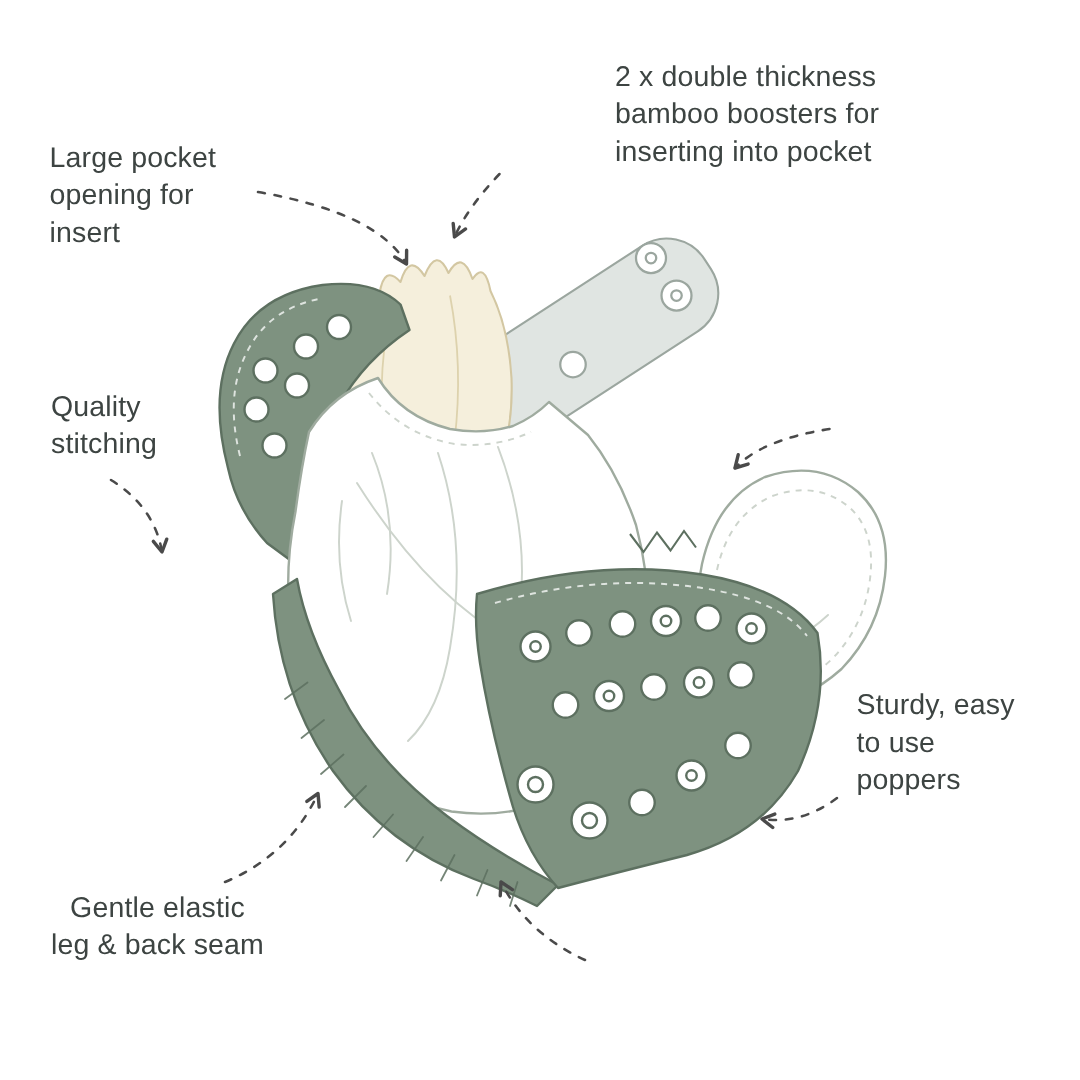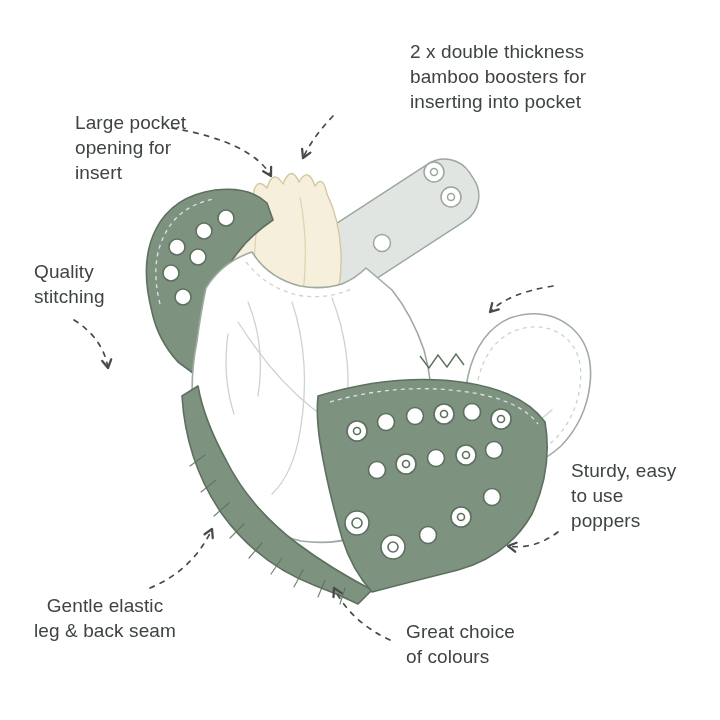--- a/index.html
+++ b/index.html
@@ -152,29 +152,27 @@
       <path class="arrow" marker-end="url(#ah)" d="M 172 128 Q 252 142 271 176"></path>
       <path class="arrow" marker-end="url(#ah)" d="M 333 116 Q 312 138 303 158"></path>
       <path class="arrow" marker-end="url(#ah)" d="M 553 286 Q 508 293 490 312"></path>
       <path class="arrow" marker-end="url(#ah)" d="M 74 320 Q 103 338 108 368"></path>
       <path class="arrow" marker-end="url(#ah)" d="M 558 532 Q 534 550 508 546"></path>
       <path class="arrow" marker-end="url(#ah)" d="M 150 588 Q 193 570 212 529"></path>
       <path class="arrow" marker-end="url(#ah)" d="M 390 640 Q 351 622 334 588"></path>
     </g>
   </svg>
 
-  <div class="label" style="left:33px;  top:110px;margin-left:42px;">Large pocket
+  <div class="label" style="left:33px;  top:93px;">Large pocket
 opening for
 insert</div>
   <div class="label" style="left:362px; top:39px;margin-left:48px;">2 x double thickness
 bamboo boosters for
 inserting into pocket</div>
   <div class="label" style="left:571px; top:458px;">Sturdy, easy
 to use
 poppers</div>
   <div class="label" style="left:34px;  top:259px;">Quality
 stitching</div>
   <div class="label" style="left:34px;  top:593px;text-align:center;">Gentle elastic
 leg &amp; back seam</div>
-  <div class="label" style="left:406px; top:619px;">Great choice
-of colours</div>
 
 </div>
 
 </body></html>

